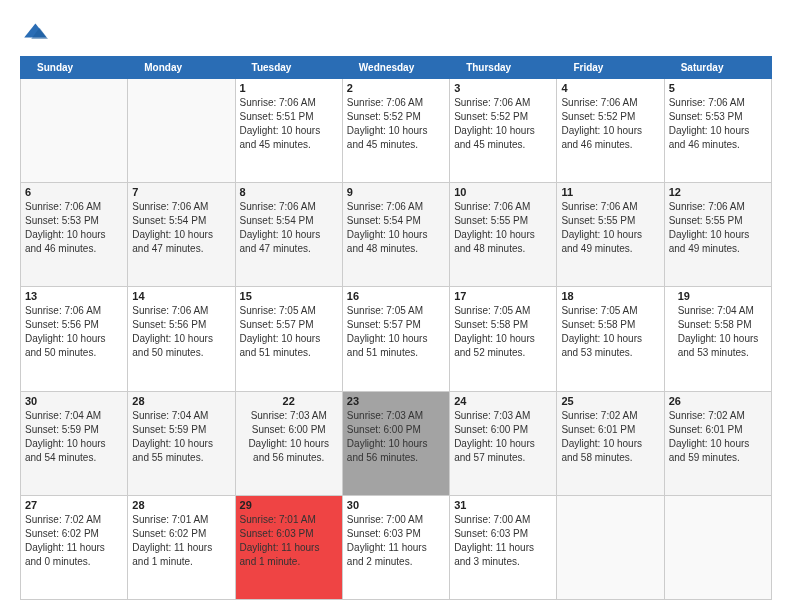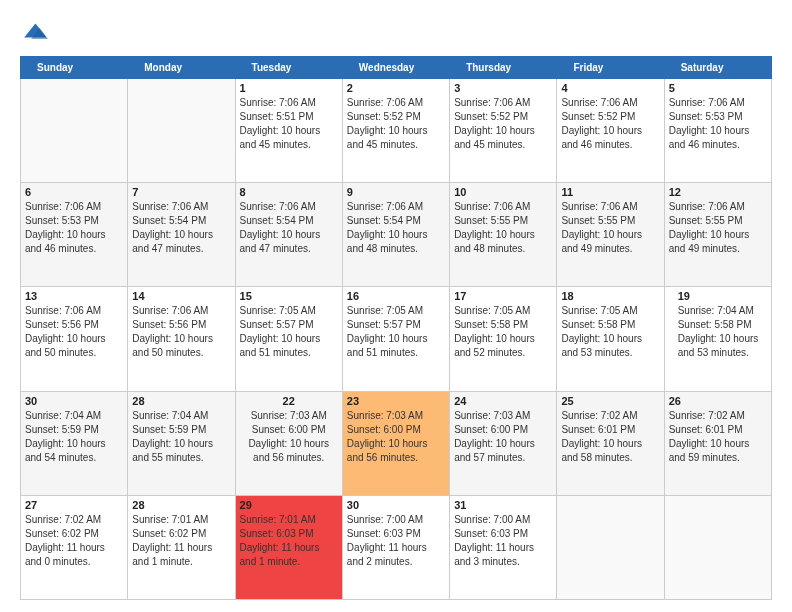--- a/index.html
+++ b/index.html
@@ -267,21 +267,21 @@
             <div class="cell-info">Sunrise: 7:04 AM
 Sunset: 5:59 PM
 Daylight: 10 hours and 55 minutes.</div>
           </td>
           <td style="background-color: rgb(245, 245, 245); text-align: center;">
             <span class="day-number">22</span>
             <div class="cell-info">Sunrise: 7:03 AM
 Sunset: 6:00 PM
 Daylight: 10 hours and 56 minutes.</div>
           </td>
-          <td style="background-color: #fdba74; margin-top: 24px;">
+          <td style="background-color: #a3a3a3; margin-top: 24px;">
             <span class="day-number">23</span>
             <div class="cell-info">Sunrise: 7:03 AM
 Sunset: 6:00 PM
 Daylight: 10 hours and 56 minutes.</div>
           </td>
           <td style="background-color: rgb(245, 245, 245);">
             <span class="day-number">24</span>
             <div class="cell-info">Sunrise: 7:03 AM
 Sunset: 6:00 PM
 Daylight: 10 hours and 57 minutes.</div>

